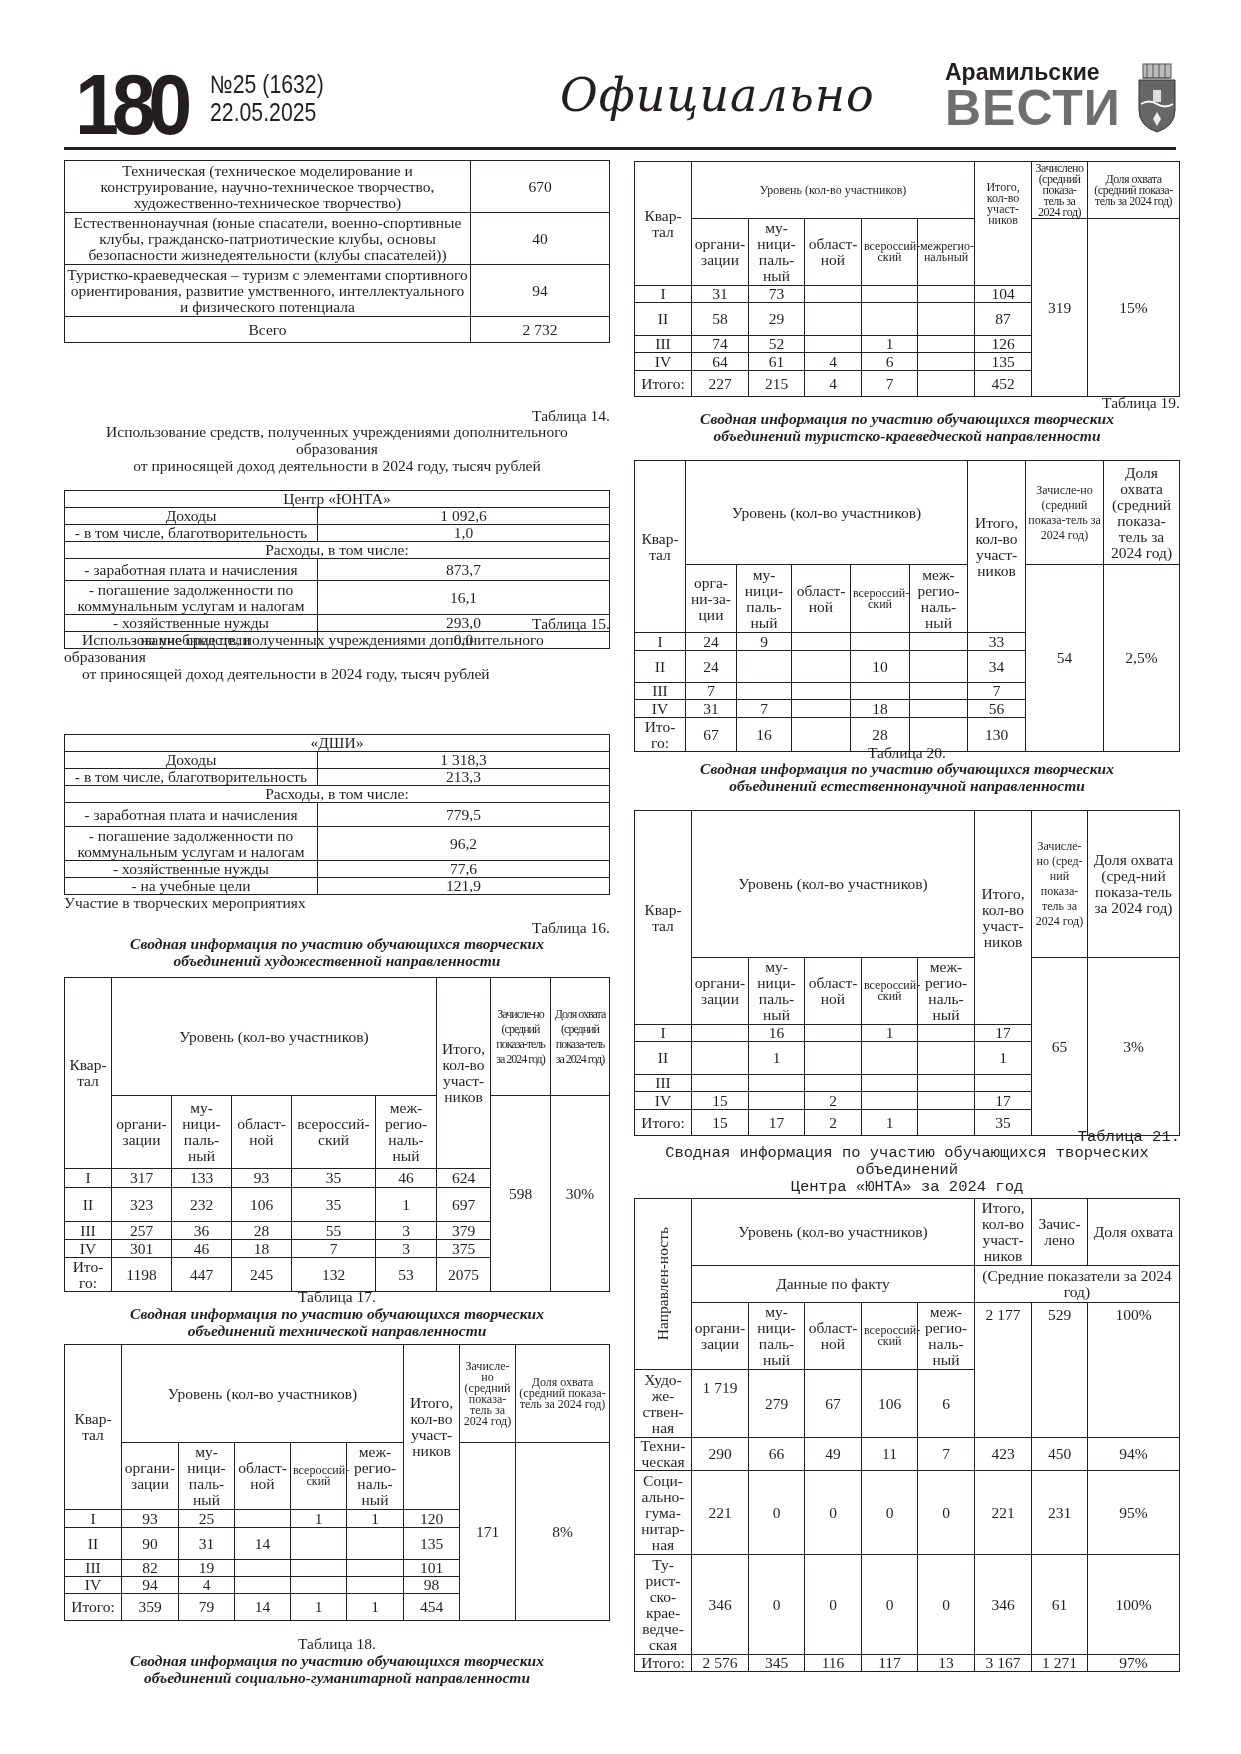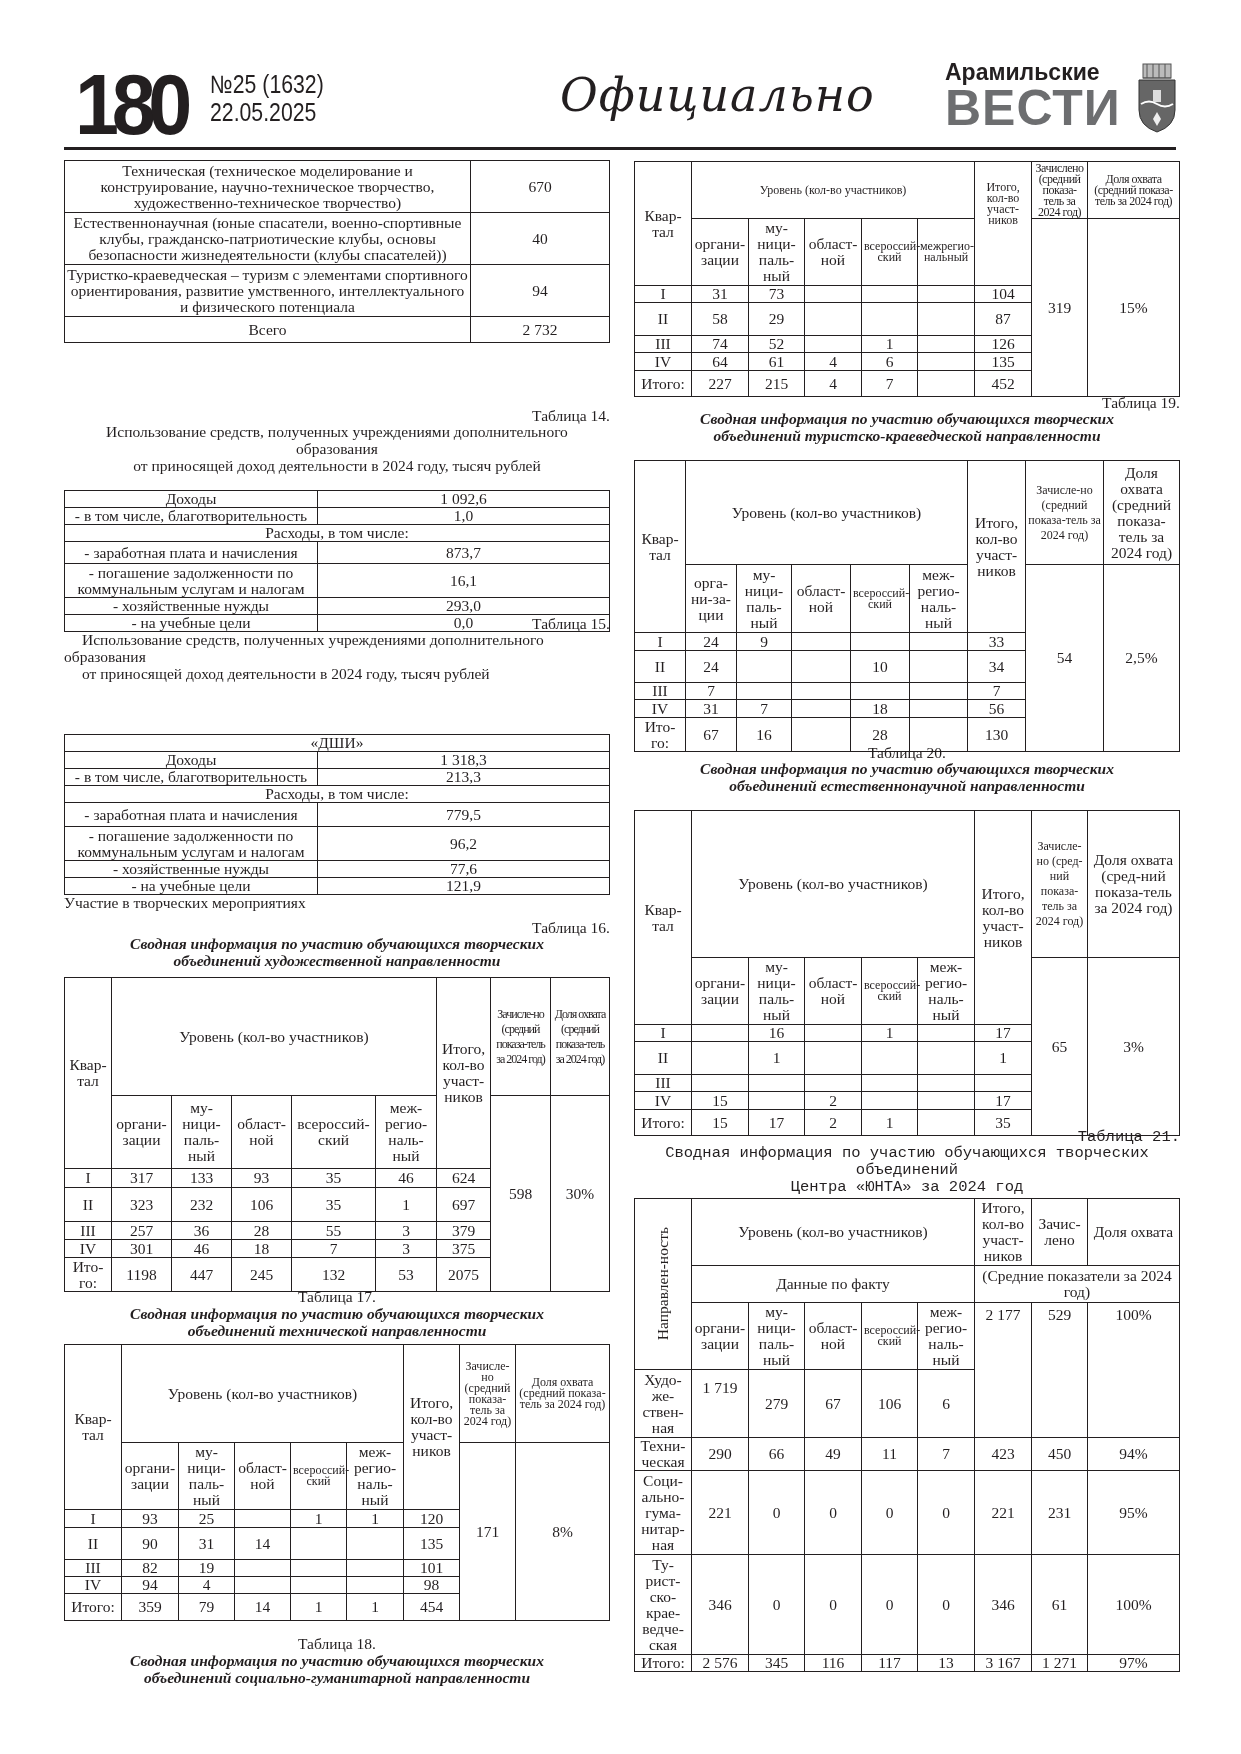--- a/index.html
+++ b/index.html
@@ -87,20 +87,23 @@
   <div class="cap-center">от приносящей доход деятельности в 2024 году, тысяч рублей</div>
 </div>
 
 <div class="col col-left" style="top:490px;">
   <table>
     <colgroup>
         <col style="width:253px">
         <col>
       </colgroup>
     <tbody>
+        <tr style="height:17px">
+          <td colspan="2">Центр «ЮНТА»</td>
+        </tr>
     <tr style="height:17px">
           <td>Доходы</td>
           <td>1 092,6</td>
         </tr>
     <tr style="height:17px">
           <td>- в том числе, благотворительность</td>
           <td>1,0</td>
         </tr>
     <tr style="height:17px">
           <td colspan="2">Расходы, в том числе:</td>

